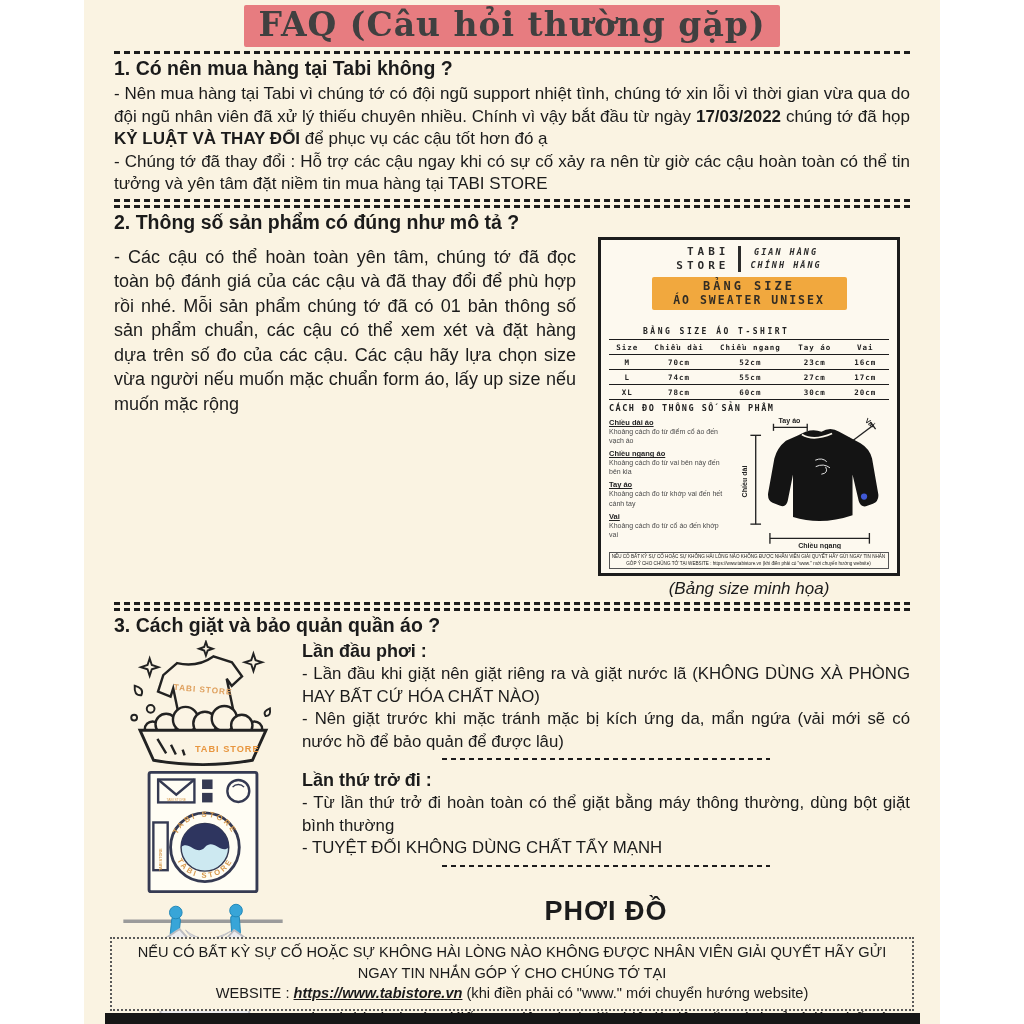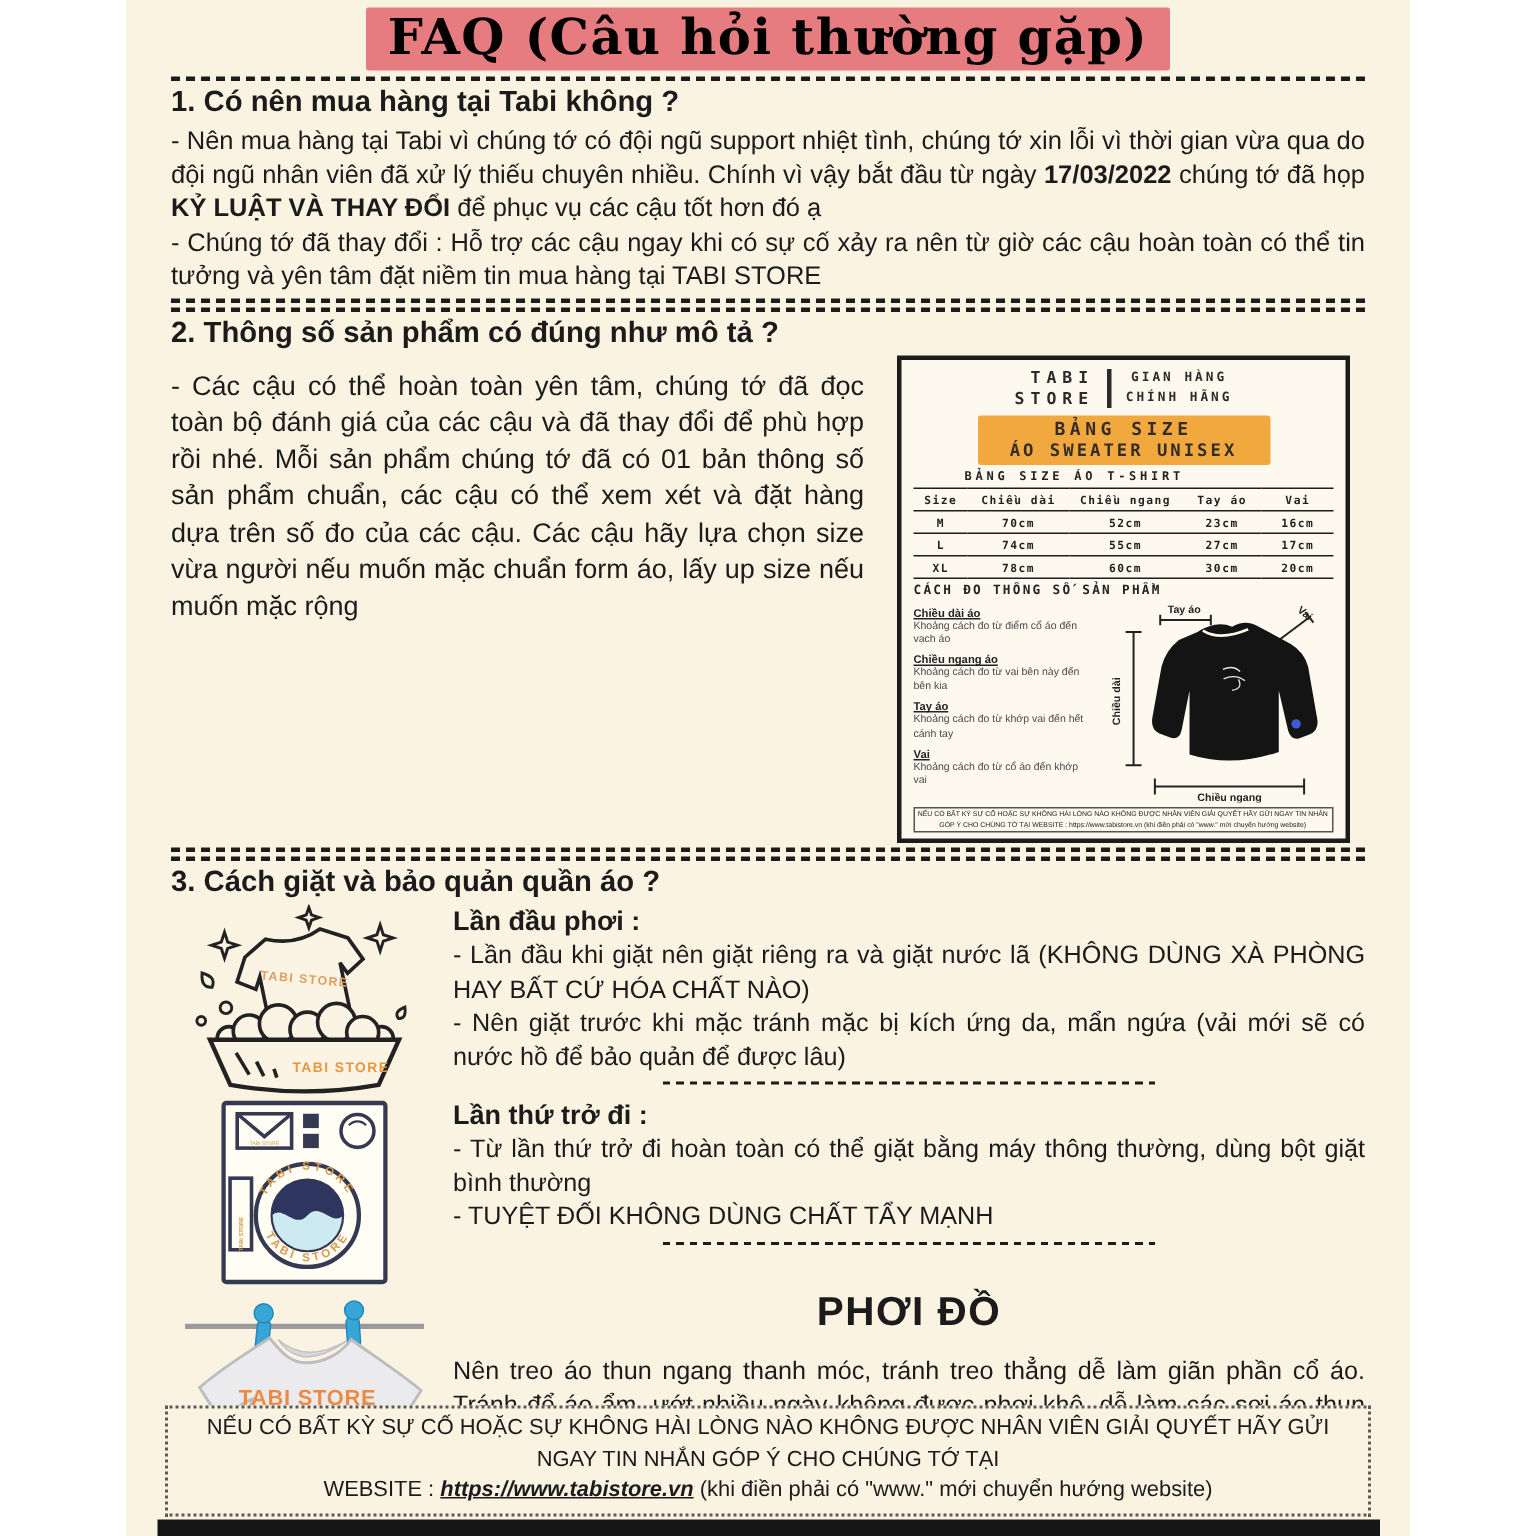--- a/index.html
+++ b/index.html
@@ -13,42 +13,42 @@
   .top-bar.right{left:778px;width:140px;}
   .bottom-bar{position:absolute;bottom:0;left:105px;right:104px;height:11px;background:#161616;}
   .sheet{
     position:absolute;left:84px;top:0;width:856px;height:1024px;
     background:#faf3e2;box-sizing:border-box;padding:0 30px;
   }
   .title-wrap{text-align:center;margin-top:5px;}
   .faq-title{
     display:inline-block;background:#e77c80;padding:0px 14px 3px;
     font-family:"DejaVu Serif","Liberation Serif",serif;font-weight:bold;
-    font-size:33px;letter-spacing:1px;color:#000000;border-radius:2px;
+    font-size:33px;letter-spacing:1px;color:#404040;border-radius:2px;
   }
   .dash-line{height:3px;margin:4px 0 3px;
     background:repeating-linear-gradient(90deg,#1c1c1c 0 6px,transparent 6px 10px);}
   .dash-double{margin:3px 0;}
   .dash-double div{height:3px;margin-bottom:3px;
     background:repeating-linear-gradient(90deg,#1c1c1c 0 6px,transparent 6px 10px);}
   .q-heading{font-size:19.5px;font-weight:bold;margin:2px 0 3px;}
   .body-text{font-size:17px;line-height:22.5px;text-align:justify;margin:0;}
   .sec2{display:flex;gap:12px;margin-top:2px;}
   .sec2-left{width:462px;font-size:18px;line-height:24.5px;padding-top:8px;}
   .sec2-right{flex:1;}
   .chart-card{
     width:302px;margin:0 auto;border:3px solid #1c1c1c;background:#fdf9ef;
     box-sizing:border-box;padding:5px 8px 4px;
   }
   .chart-mono{font-family:"DejaVu Sans Mono","Liberation Mono",monospace;}
   .chart-head{display:flex;justify-content:center;align-items:center;gap:9px;}
   .chart-brand{font-size:11px;font-weight:bold;letter-spacing:4px;text-align:right;line-height:1.3;color:#2b2b2b;}
   .chart-vbar{width:3px;height:26px;background:#2b2b2b;}
-  .chart-badge{font-size:8.5px;font-weight:bold;letter-spacing:2px;text-align:center;line-height:1.45;color:#2b2b2b;}
-  .chart-highlight{background:#f1a83e;width:195px;margin:4px auto 3px;text-align:center;
+  .chart-badge{font-size:8.5px;font-weight:bold;letter-spacing:2px;text-align:center;line-height:1.45;color:#2b2b2b;font-style:italic;}
+  .chart-highlight{background:#f1a83e;width:195px;margin:4px auto 17px;text-align:center;
     padding:2px 0 3px;font-weight:bold;color:#332d24;border-radius:2px;}
   .chart-highlight .l1{font-size:12px;letter-spacing:3px;}
   .chart-highlight .l2{font-size:11.5px;letter-spacing:2px;}
   .chart-subtitle{font-size:8px;font-weight:bold;letter-spacing:2.5px;margin:2px 0 3px;color:#222;padding-left:34px;}
   table.size-table{width:100%;border-collapse:collapse;font-size:7.5px;font-weight:bold;letter-spacing:1px;color:#222;}
   table.size-table th,table.size-table td{padding:2.5px 0;text-align:center;border-top:1.5px solid #1c1c1c;}
   table.size-table tr.last td{border-bottom:1.5px solid #1c1c1c;}
   .measure-title{font-size:8.5px;font-weight:bold;letter-spacing:1.5px;margin:3px 0 1px;color:#222;}
   .measure-wrap{display:flex;}
   .measure-left{width:120px;flex:0 0 auto;}
@@ -186,20 +186,21 @@
               <path d="M98,61 q8,-6 16,-2"></path>
               <path d="M109,59 q5,6 -3,9"></path>
             </g>
             <circle cx="152" cy="93" r="3.5" fill="#4059d6"></circle>
           </svg>
         </div>
         <div class="fineprint">
           <div class="fineprint-inner">NẾU CÓ BẤT KỲ SỰ CỐ HOẶC SỰ KHÔNG HÀI LÒNG NÀO KHÔNG ĐƯỢC NHÂN VIÊN GIẢI QUYẾT HÃY GỬI NGAY TIN NHẮN GÓP Ý CHO CHÚNG TỚ TẠI WEBSITE : https://www.tabistore.vn (khi điền phải có "www." mới chuyển hướng website)</div>
         </div>
       </div>
+      <div class="chart-caption">(Bảng size minh họa)</div>
     </div>
   </div>
 
   <div class="dash-double">
       <div></div>
       <div></div>
     </div>
 
   <div class="q-heading">3. Cách giặt và bảo quản quần áo ?</div>
 

